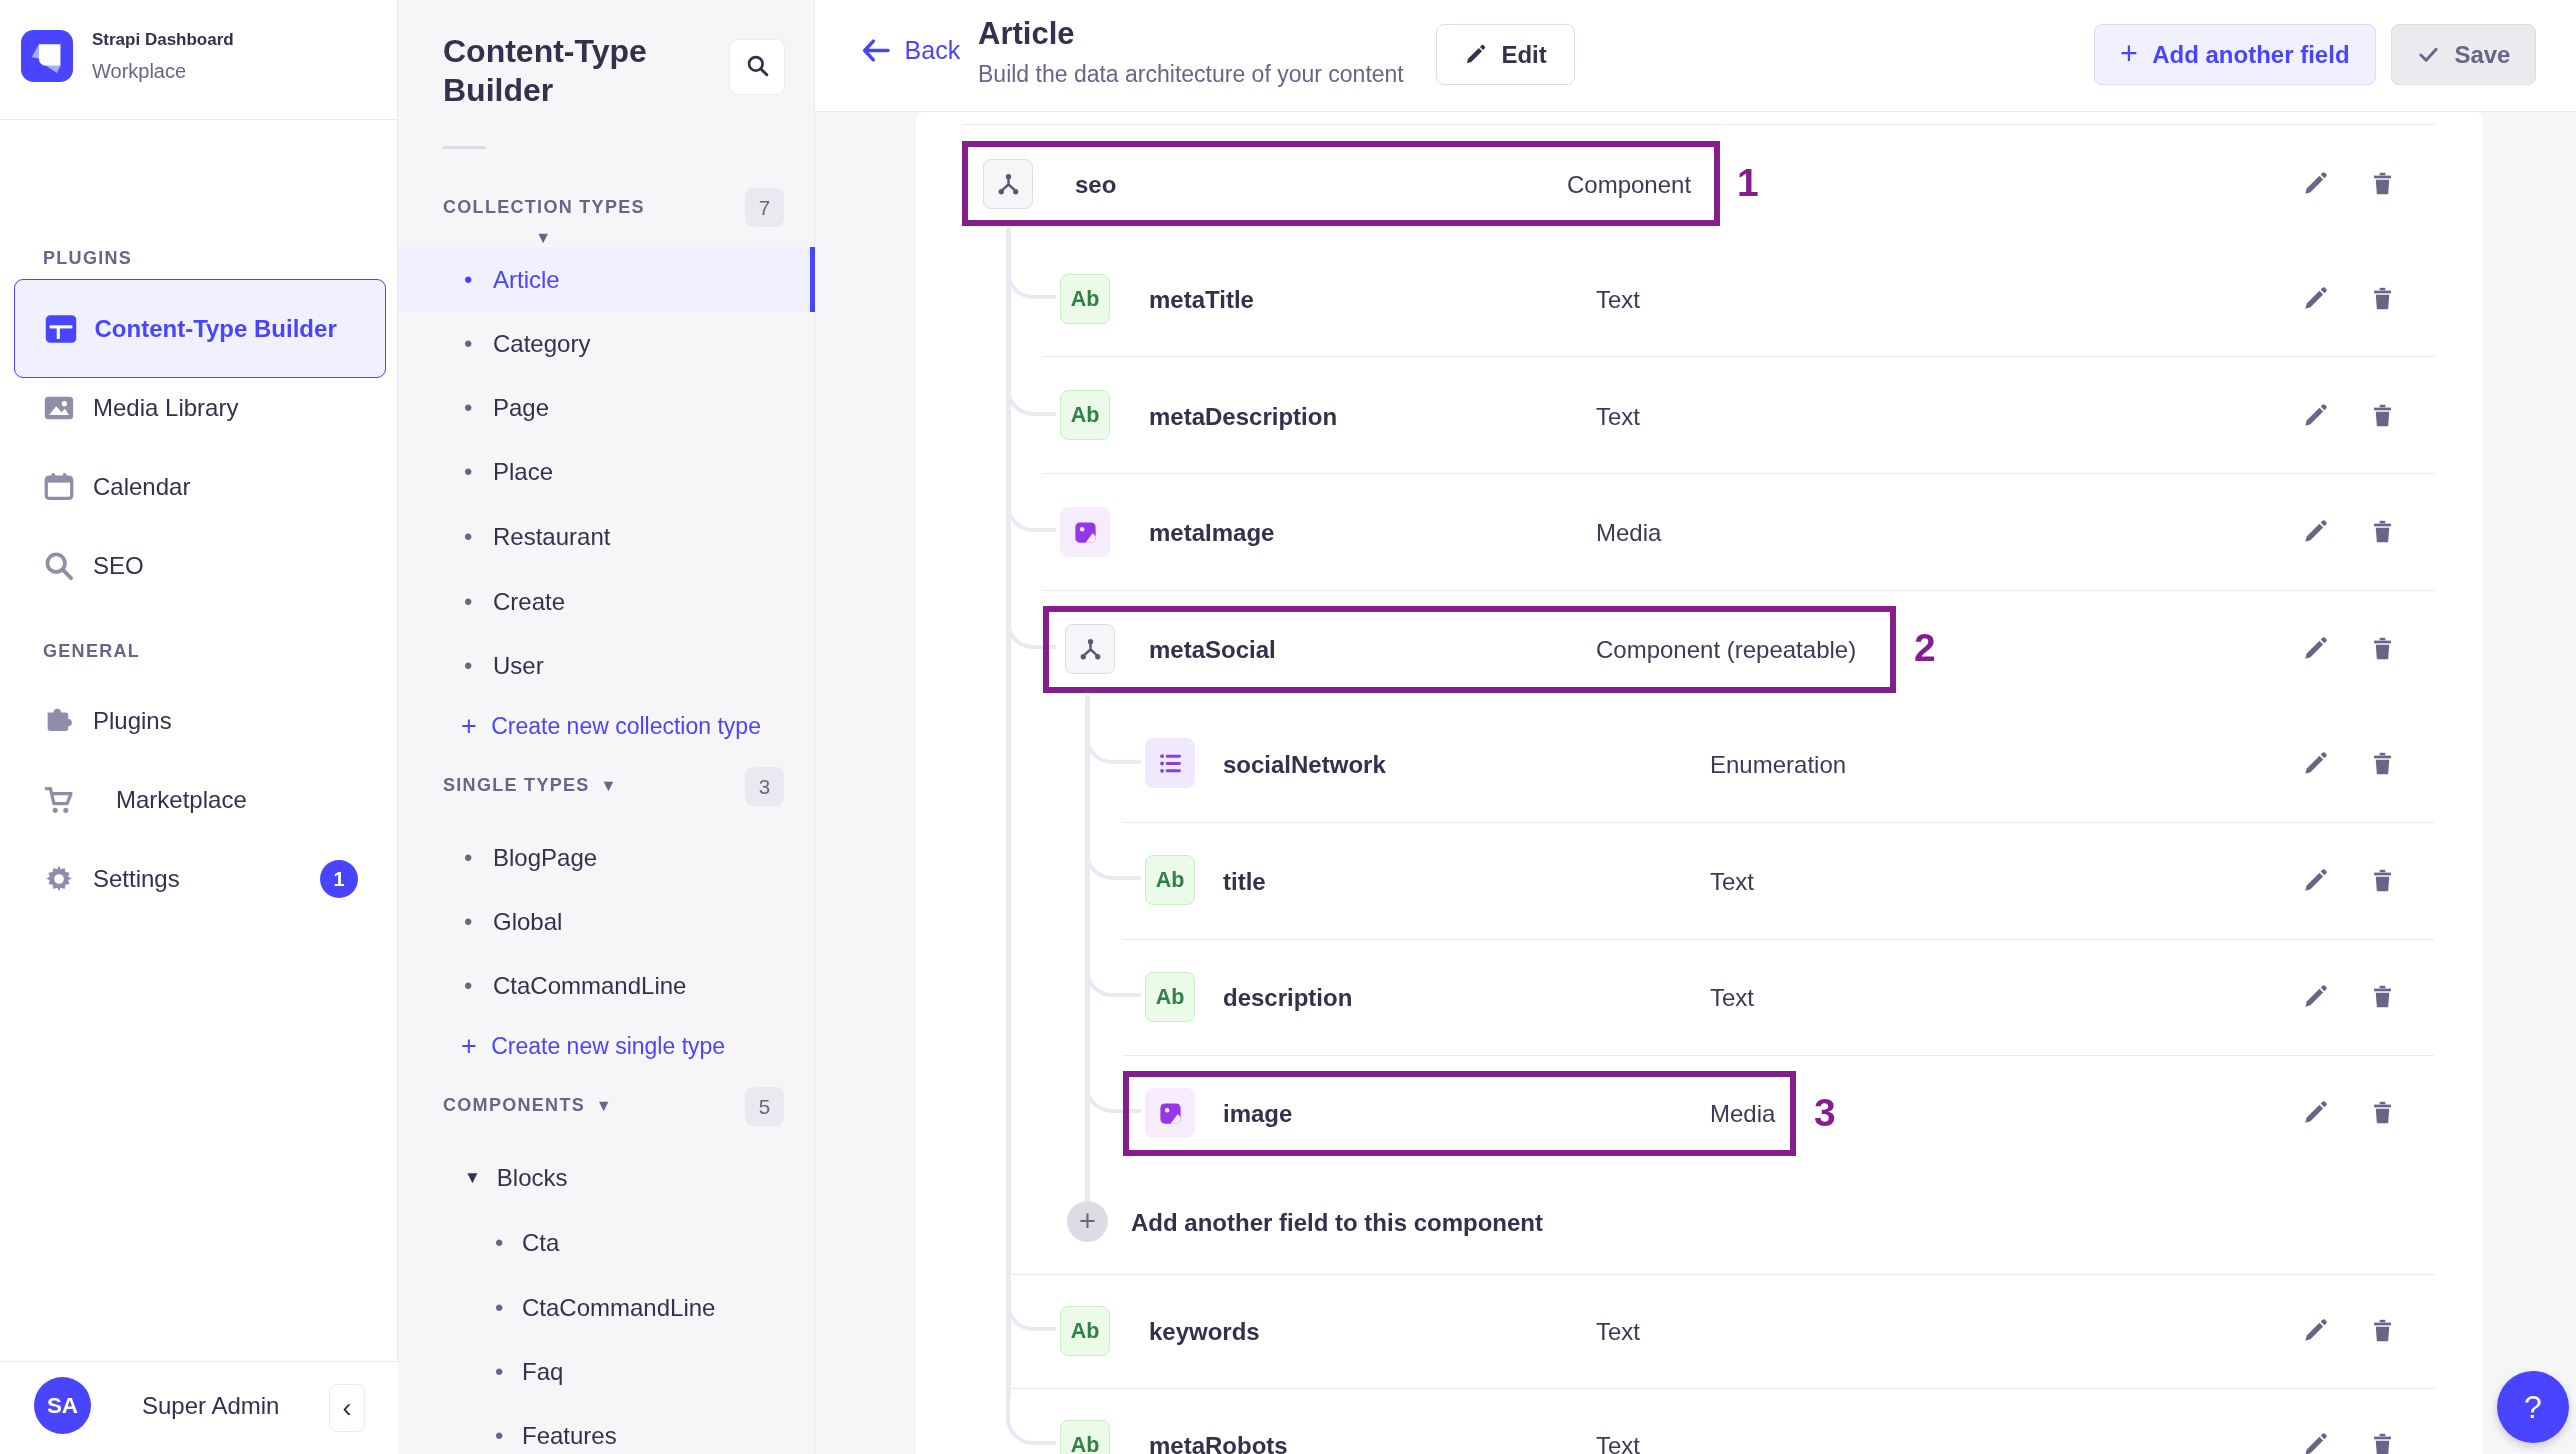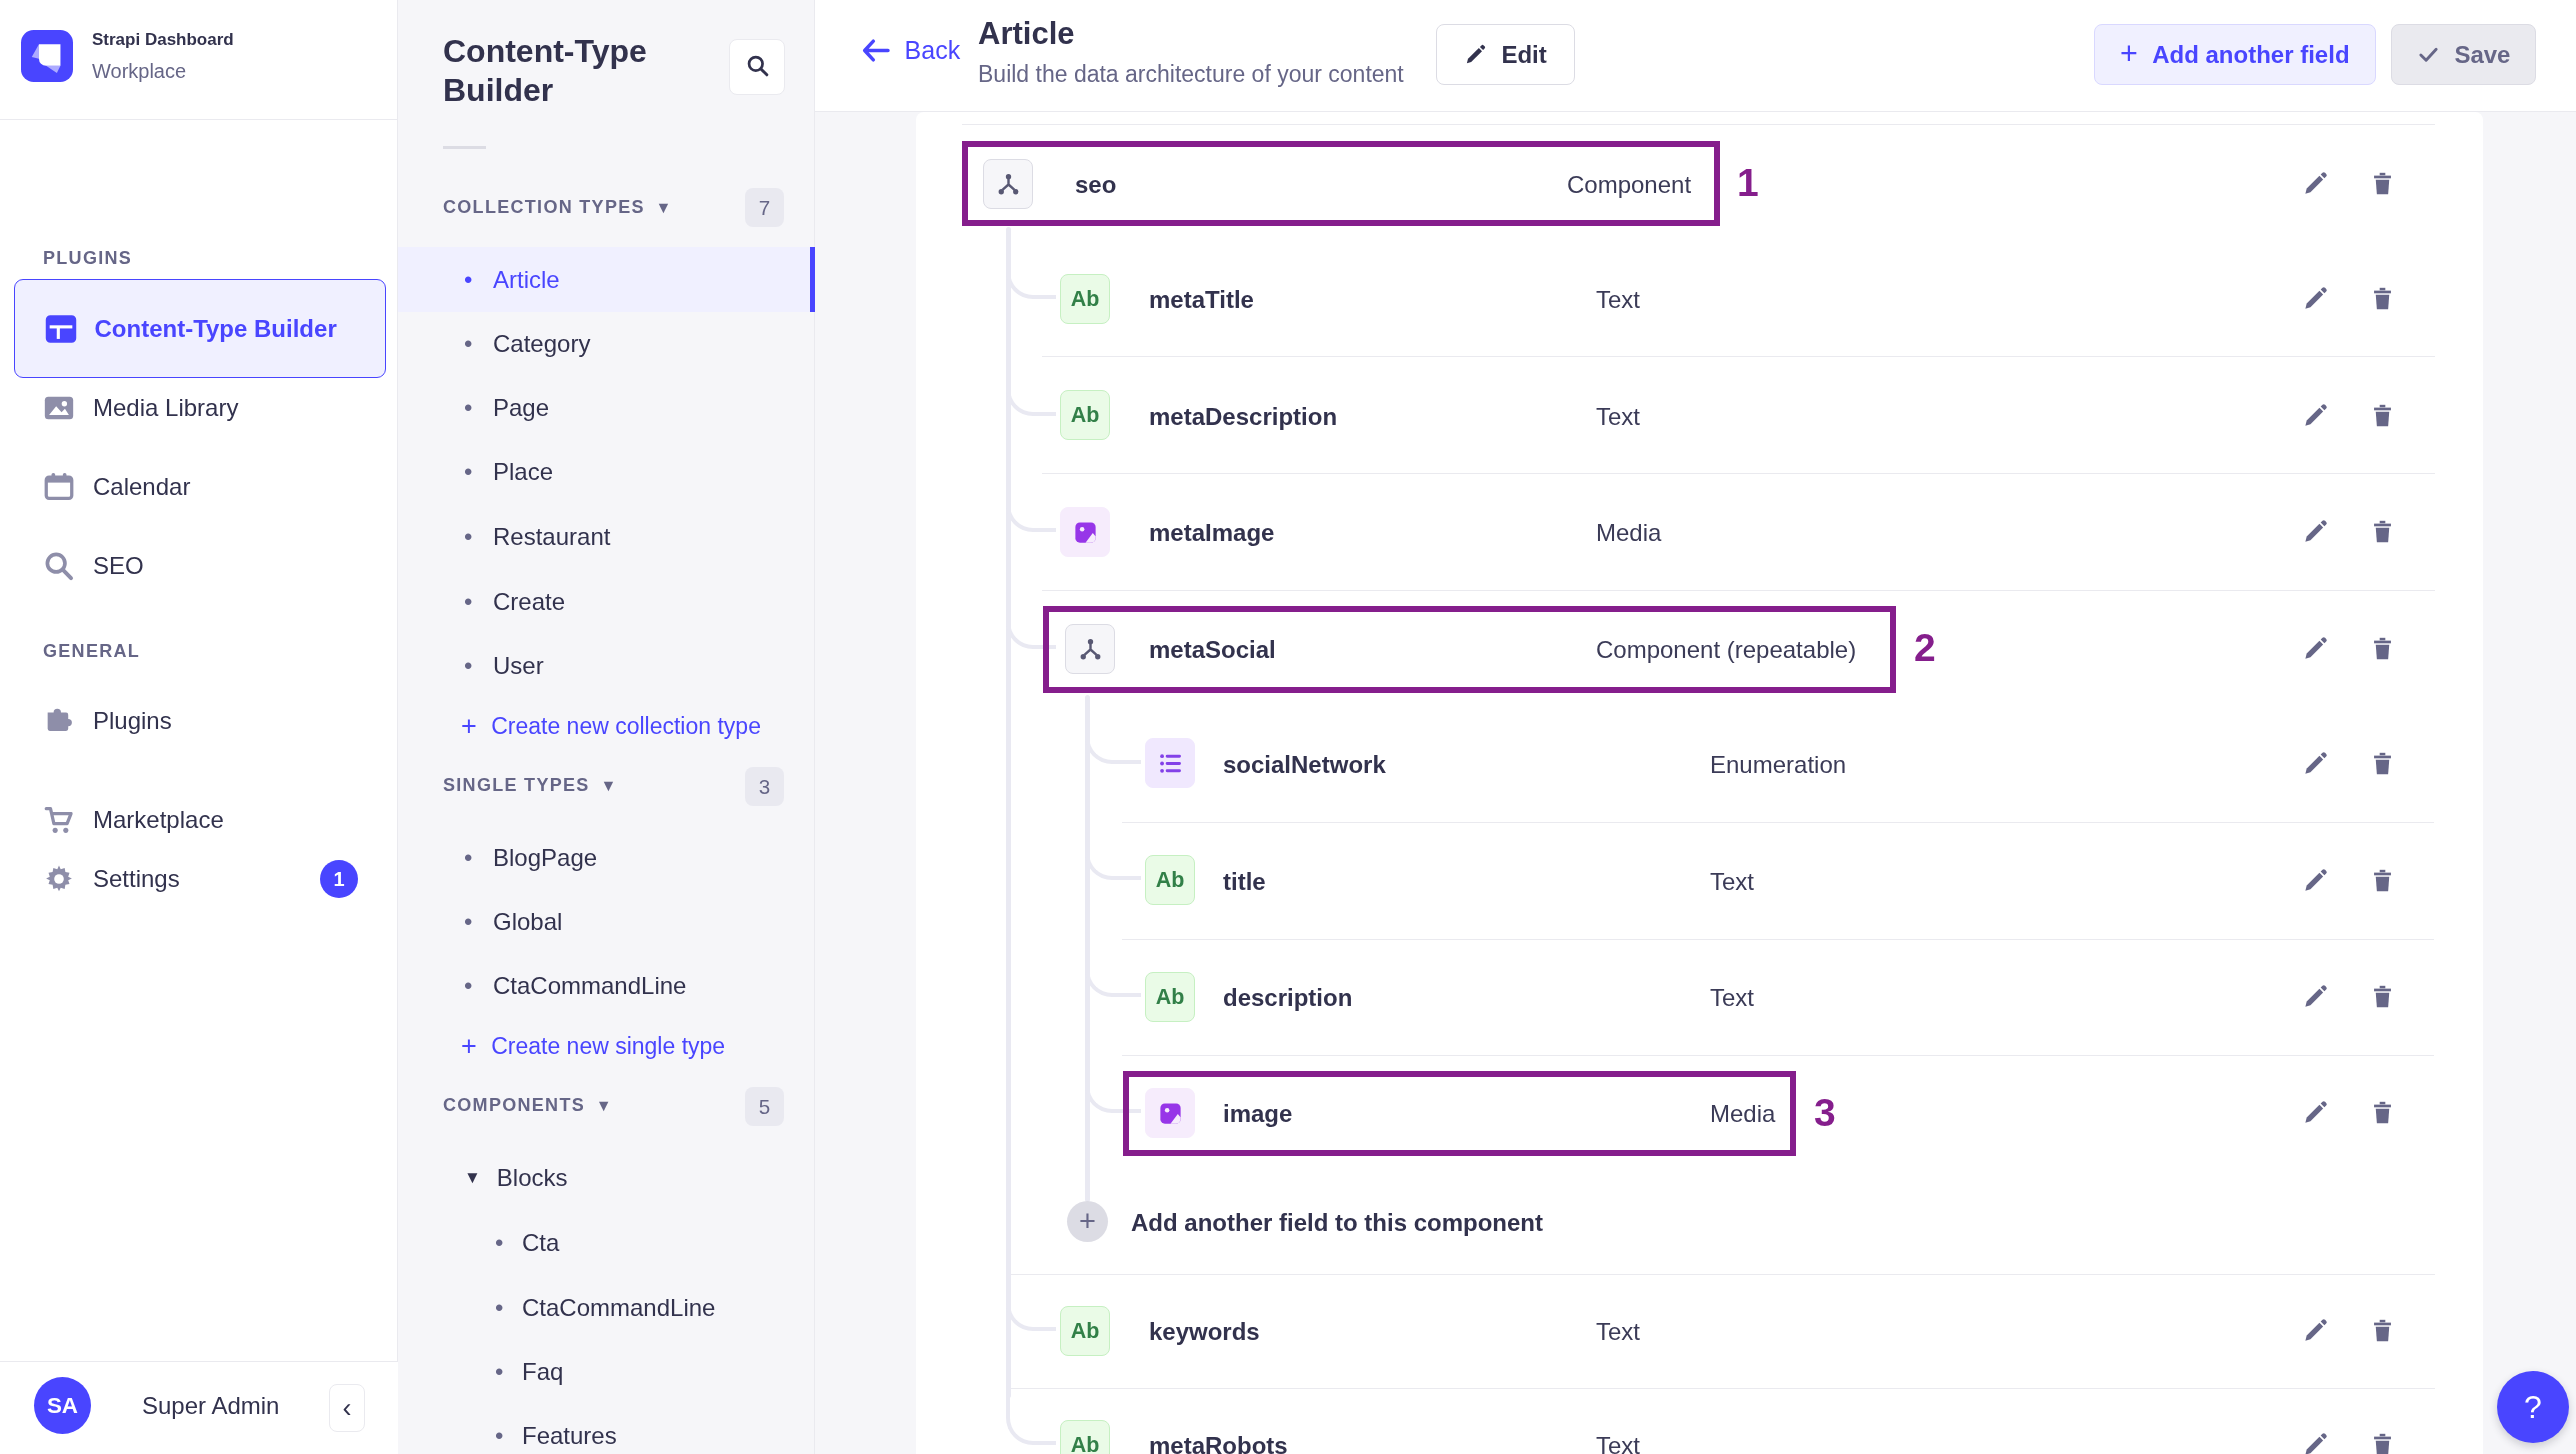--- a/index.html
+++ b/index.html
@@ -152,21 +152,21 @@
 
     <div class="nav-item" style="top:688px;">
       <span class="nico">
         <svg width="34" height="34" viewBox="0 0 24 24">
           <path d="M4 9.5 h4.2 a2.6 2.6 0 1 1 5.2 0 H17 a1.5 1.5 0 0 1 1.5 1.5 v3 a2.6 2.6 0 1 1 0 5.2 V21 a1.5 1.5 0 0 1 -1.5 1.5 H5.5 A1.5 1.5 0 0 1 4 21 Z" transform="translate(0,-3.5)" fill="#8e8ea9"></path>
         </svg>
       </span>
       <span class="nlbl">Plugins</span>
     </div>
 
-    <div class="nav-item" style="top:787px;">
+    <div class="nav-item" style="top:767px;gap:23px;">
       <span class="nico">
         <svg width="34" height="34" viewBox="0 0 24 24" fill="none">
           <path d="M3 4 h3 l2.4 10.5 h9.3 L20.5 7.5 H7" stroke="#8e8ea9" stroke-width="2.3" stroke-linecap="round" stroke-linejoin="round"></path>
           <circle cx="9.3" cy="19.3" r="1.8" fill="#8e8ea9"></circle>
           <circle cx="16.8" cy="19.3" r="1.8" fill="#8e8ea9"></circle>
         </svg>
       </span>
       <span class="nlbl">Marketplace</span>
     </div>
 
@@ -193,21 +193,21 @@
     <div class="search-btn">
       <span>
         <svg width="27" height="27" viewBox="0 0 24 24" fill="none">
           <circle cx="10.5" cy="10.5" r="6" stroke="#32324d" stroke-width="2.4"></circle>
           <path d="M15 15 L20.3 20.3" stroke="#32324d" stroke-width="2.6" stroke-linecap="round"></path>
         </svg>
       </span>
     </div>
     <div class="mini-divider"></div>
 
-    <div class="s2-sec" style="top:197px;">
+    <div class="s2-sec" style="top:197px;flex-direction:column;">
       <span>COLLECTION TYPES</span>
       <span class="caret">▼</span>
     </div>
     <div class="s2-badge" style="top:188px;">7</div>
 
     <div class="s2-item sel" style="top:247px;">
       <span class="dot">•</span>
       <span class="lbl">Article</span>
       <span class="sel-bar"></span>
     </div>

